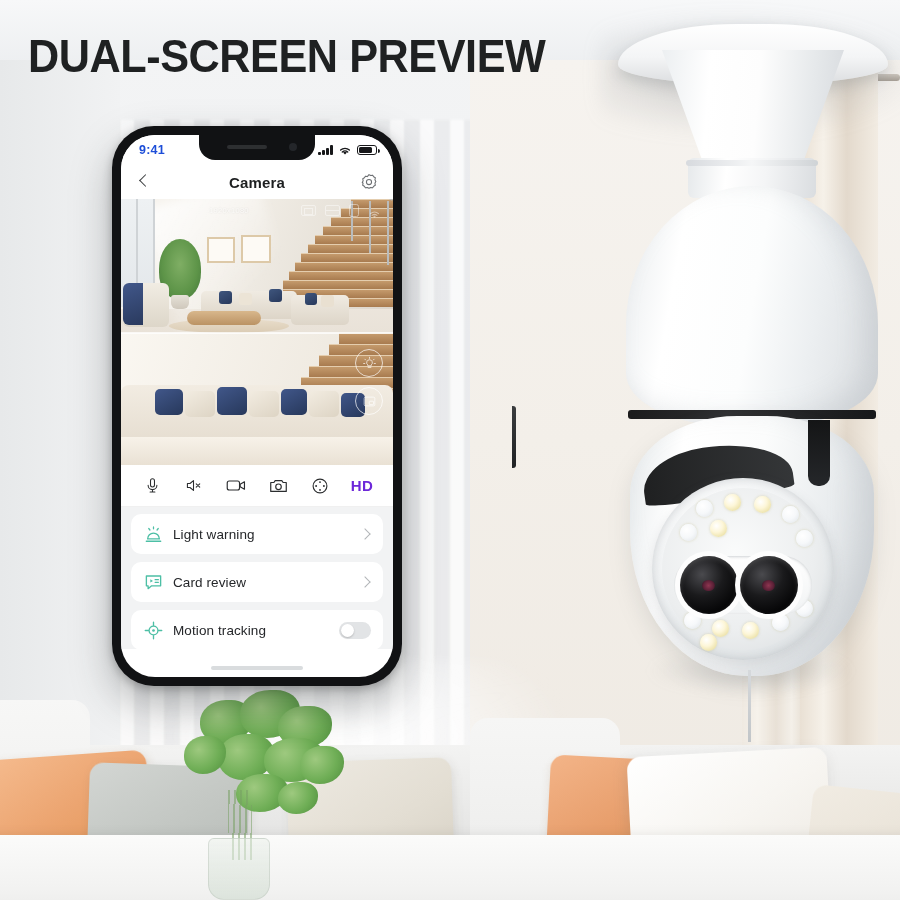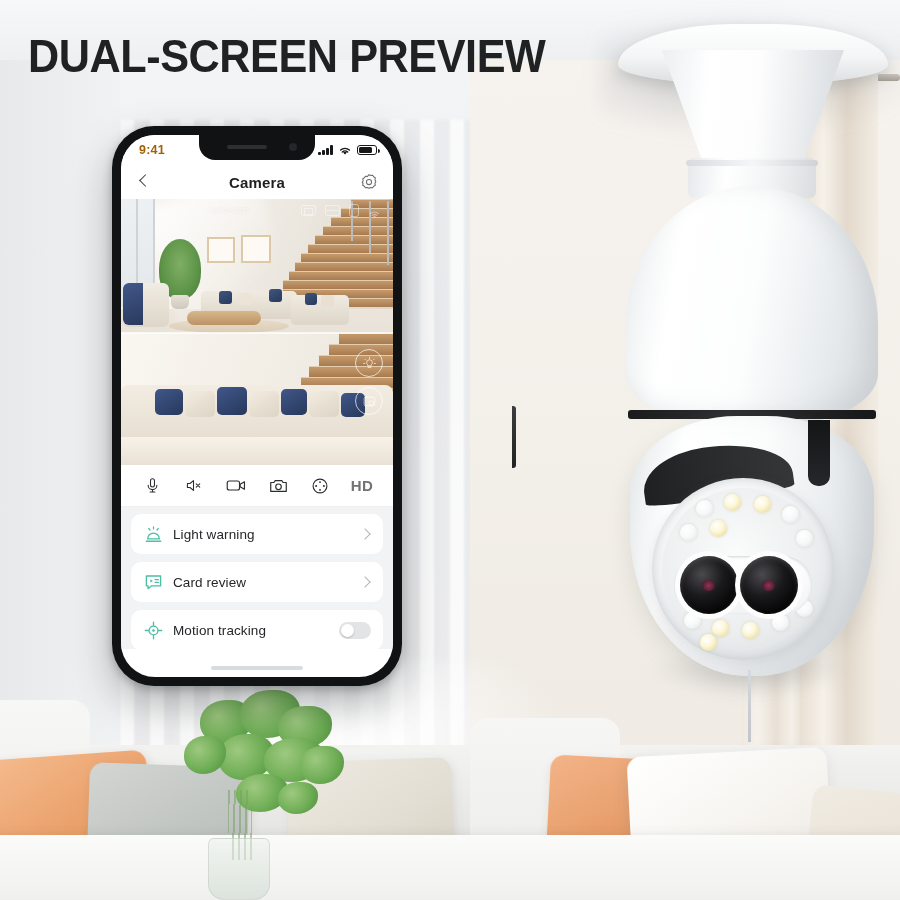--- a/index.html
+++ b/index.html
@@ -180,21 +180,21 @@
     border-radius:0 0 16px 16px; z-index:30; }
   .notch .speaker { position:absolute; left:28px; top:10px; width:40px; height:4px;
     border-radius:3px; background:#2d2f31; }
   .notch .cam { position:absolute; right:18px; top:8px; width:8px; height:8px;
     border-radius:50%; background:#24262a; }
 
   
   .statusbar { position:relative; height:30px; background:#fff; z-index:20;
     display:flex; align-items:center; justify-content:space-between;
     padding:0 16px 0 18px; }
-  .sb-time { font-size:12.5px; font-weight:700; color:#a16207; letter-spacing:.2px;text-align:center; }
+  .sb-time { font-size:12.5px; font-weight:700; color:#1d4ed8; letter-spacing:.2px;text-align:center; }
   .sb-right { display:flex; align-items:center; gap:5px; }
   .bars { display:flex; align-items:flex-end; gap:1.5px; height:10px; }
   .bars i { width:2.6px; background:#17181a; border-radius:1px; display:block; }
   .bars i:nth-child(1){height:3.5px}.bars i:nth-child(2){height:5.5px}
   .bars i:nth-child(3){height:7.5px}.bars i:nth-child(4){height:10px}
   .batt { width:20px; height:10px; border:1.5px solid #17181a; border-radius:3px;
     position:relative; }
   .batt:after { content:""; position:absolute; right:-3.5px; top:2.8px;
     width:2px; height:4px; background:#17181a; border-radius:0 2px 2px 0; }
   .batt i { position:absolute; left:1.3px; top:1.3px; bottom:1.3px; width:13px;
@@ -290,21 +290,21 @@
     border:1.4px solid rgba(255,255,255,.85); z-index:9;
     display:flex; align-items:center; justify-content:center; opacity:.82; }
   .fb1 { top:16px; }
   .fb2 { top:54px; }
 
   
   .controls { height:42px; background:#fff; display:flex; align-items:center;
     justify-content:space-around; padding:0 10px; border-bottom:1px solid #f0f0f0; }
   .ctl { width:26px; height:24px; display:flex; align-items:center; justify-content:center;
     color:#2b2d2f; }
-  .ctl-hd { font-size:15px; font-weight:700; color:#737373; letter-spacing:.3px; }
+  .ctl-hd { font-size:15px; font-weight:700; color:#6d28d9; letter-spacing:.3px; }
 
   
   .list { background:#f2f3f4; padding:7px 10px 0; height:142px; }
   .row { background:#fff; border-radius:10px; height:40px; margin-bottom:8px;
     display:flex; align-items:center; padding:0 12px; gap:10px; }
   .row-ico { width:20px; height:20px; flex:none; display:flex; align-items:center; justify-content:center; }
   .row-label { flex:1; font-size:13.5px; color:#25272a; letter-spacing:.1px; }
   .row-chev { width:12px; height:12px; position:relative; }
   .row-chev:before { content:""; position:absolute; left:2px; top:2px; width:7px; height:7px;
     border-right:1.5px solid #b2b5b8; border-top:1.5px solid #b2b5b8; transform:rotate(45deg); }

